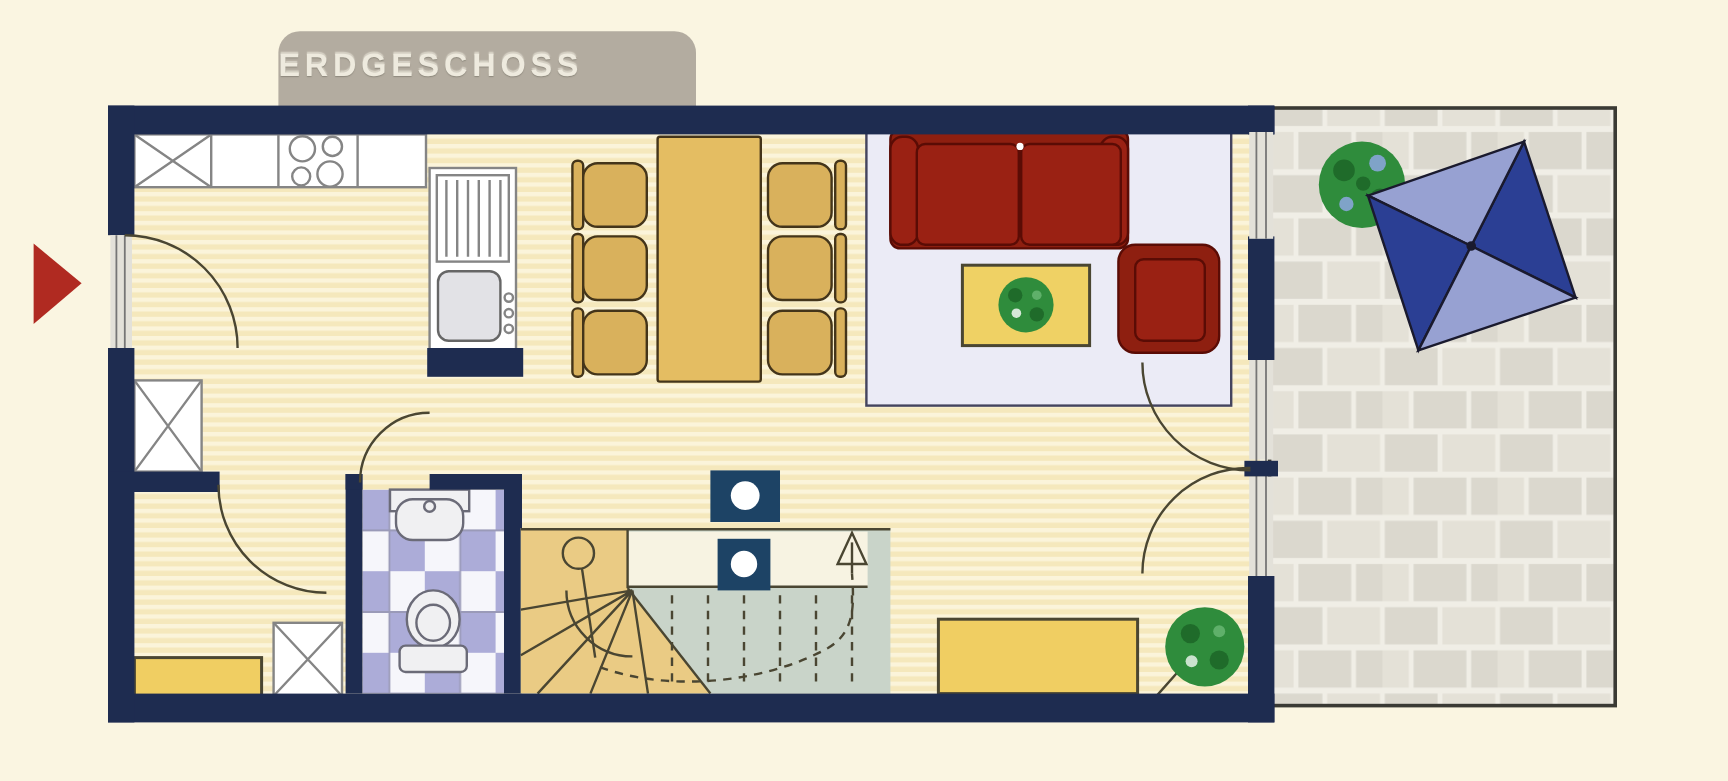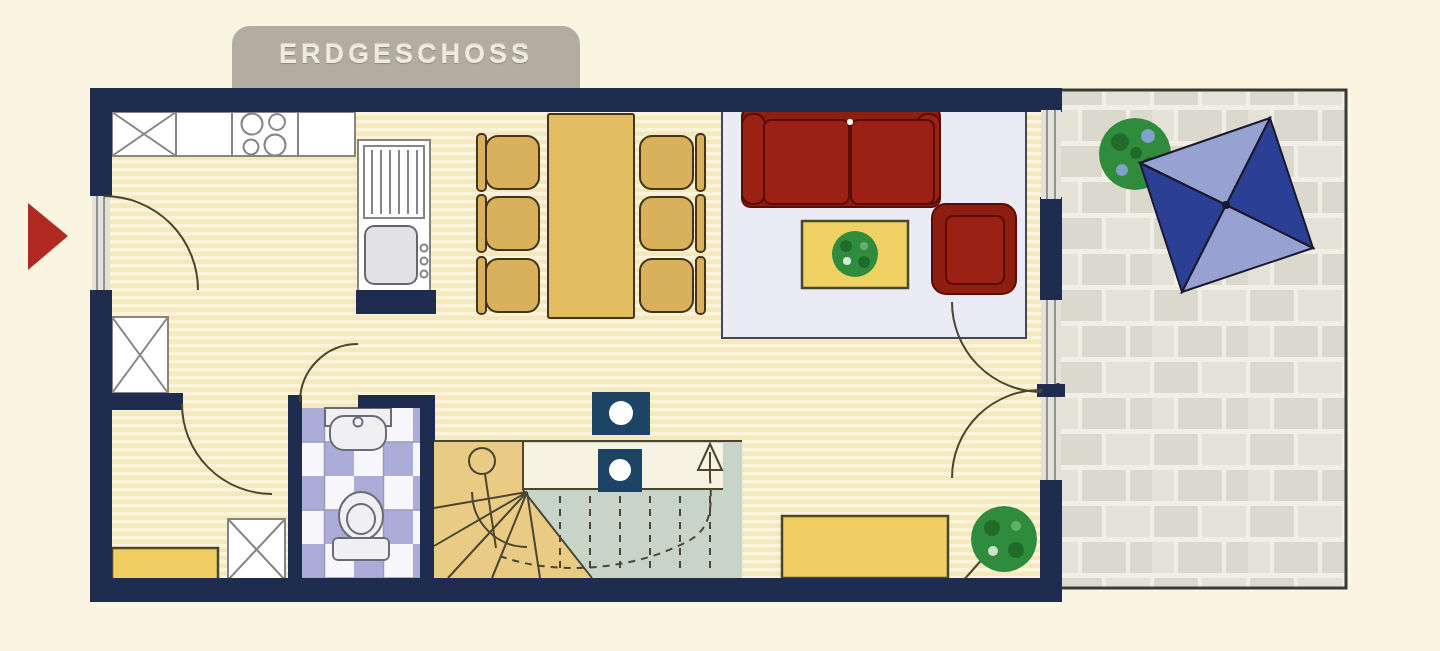--- a/index.html
+++ b/index.html
@@ -1,20 +1,20 @@
 <!DOCTYPE html>
 <html style="--bg: #faf5e1; --wall: #1e2c50; --tabBg: #b3aca0; --tabText: #eeeade; --arrowRed: #b02a21; --floorA: #f5e8bc; --floorB: #fbf4da; --counterWhite: #ffffff; --counterLine: #858585; --wood: #d9b15c; --tableWood: #e4bd62; --woodDark: #44351a; --sofaRed: #8e1f10; --sofaIn: #9a2113; --sofaDeep: #5a0c05; --rug: #ebebf6; --rugLine: #44445e; --cTable: #efd164; --benchYellow: #f0ce62; --green: #2f8c3c; --greenDark: #1f6b2a; --paver: #dbd8ce; --paverAlt: #e4e1d7; --paverJoint: #f0eee6; --umbDark: #2b3f94; --umbLight: #97a1d2; --stairGreen: #c9d4c9; --stairTan: #eacb84; --landing: #f7f3e2; --tileLav: #acacd8; --tileWhite: #f6f6fb; --fixture: #f0f0f2; --line: #4a4632; --colNavy: #1d4365; --glass: #e3e1d9;"><head>
 <meta charset="utf-8">
 <style>
   html,body{margin:0;padding:0;}
   body{font-family:"Liberation Sans",sans-serif;}
   #canvas{position:relative;width:1440px;height:651px;background:var(--bg,#faf5e1);overflow:hidden;}
   #floor-tab{position:absolute;left:232px;top:26px;width:348px;height:74px;
     background:var(--tabBg,#b3aca0);border-radius:18px 18px 0 0;z-index:1;}
-  #floor-tab .lbl{margin-top:13px;text-align:center;font-size:27px;font-weight:bold;
+  #floor-tab .lbl{margin-top:13px;text-align:left;font-size:27px;font-weight:bold;
     letter-spacing:4px;color:var(--tabText,#eeeade);
     text-shadow:0 1px 1px #8d887c, 0 -1px 1px #d8d3c7;}
   svg{position:absolute;left:0;top:0;z-index:2;}
   .wall{fill:var(--wall,#1e2c50);}
   .floor{fill:url(#floorP);}
   .counter{fill:var(--counterWhite,#ffffff);stroke:var(--counterLine,#858585);stroke-width:2;}
   .cline{stroke:var(--counterLine,#858585);stroke-width:2;fill:none;}
   .wood{fill:var(--wood,#d9b15c);stroke:var(--woodDark,#44351a);stroke-width:2;}
   .twood{fill:var(--tableWood,#e4bd62);stroke:var(--woodDark,#44351a);stroke-width:2;}
   .tline{stroke:var(--line,#4a4632);stroke-width:2;fill:none;}

